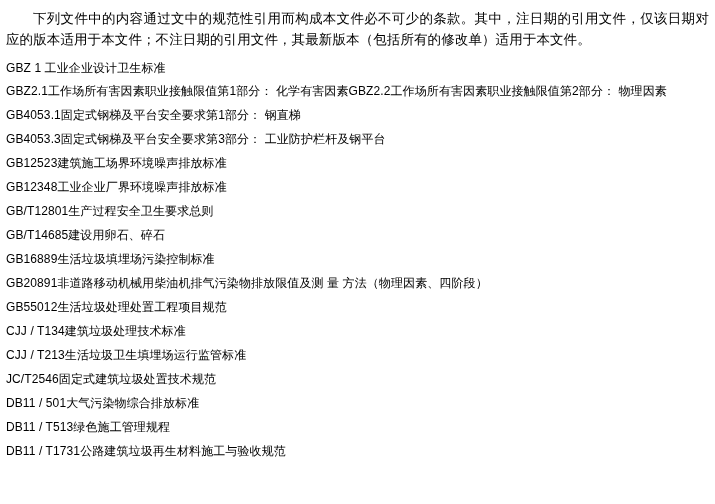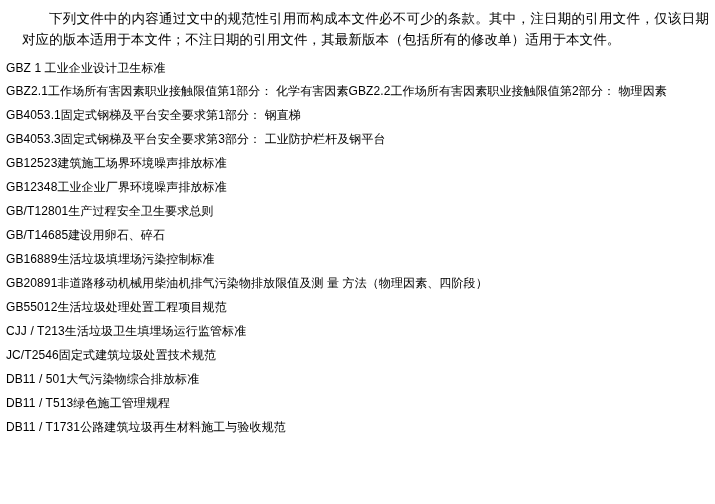--- a/index.html
+++ b/index.html
@@ -16,21 +16,21 @@
   }
   .page {
     padding: 8px 6px 0 6px;
     box-sizing: border-box;
     width: 715px;
   }
   .intro {
     font-size: 13.5px;
     line-height: 21px;
     text-indent: 27px;
-    margin: 0 0 6px 16px;
+    margin: 0 0 6px 0;
     text-align: justify;
     letter-spacing: 0.1px;
   }
   .std-list {
     list-style: none;
     margin: 0;
     padding: 0;
   }
   .std-item {
     font-size: 12px;
@@ -54,20 +54,21 @@
     <li class="std-item wrap">GBZ2.1工作场所有害因素职业接触限值第1部分：  化学有害因素GBZ2.2工作场所有害因素职业接触限值第2部分：  物理因素</li>
     <li class="std-item">GB4053.1固定式钢梯及平台安全要求第1部分：  钢直梯</li>
     <li class="std-item">GB4053.3固定式钢梯及平台安全要求第3部分：  工业防护栏杆及钢平台</li>
     <li class="std-item">GB12523建筑施工场界环境噪声排放标准</li>
     <li class="std-item">GB12348工业企业厂界环境噪声排放标准</li>
     <li class="std-item">GB/T12801生产过程安全卫生要求总则</li>
     <li class="std-item">GB/T14685建设用卵石、碎石</li>
     <li class="std-item">GB16889生活垃圾填埋场污染控制标准</li>
     <li class="std-item">GB20891非道路移动机械用柴油机排气污染物排放限值及测 量 方法（物理因素、四阶段）</li>
     <li class="std-item">GB55012生活垃圾处理处置工程项目规范</li>
+    <li class="std-item">CJJ / T134建筑垃圾处理技术标准</li>
     <li class="std-item">CJJ / T213生活垃圾卫生填埋场运行监管标准</li>
     <li class="std-item">JC/T2546固定式建筑垃圾处置技术规范</li>
     <li class="std-item">DB11 / 501大气污染物综合排放标准</li>
     <li class="std-item">DB11 / T513绿色施工管理规程</li>
     <li class="std-item">DB11 / T1731公路建筑垃圾再生材料施工与验收规范</li>
 
   </ul>
 
 </div>
 

